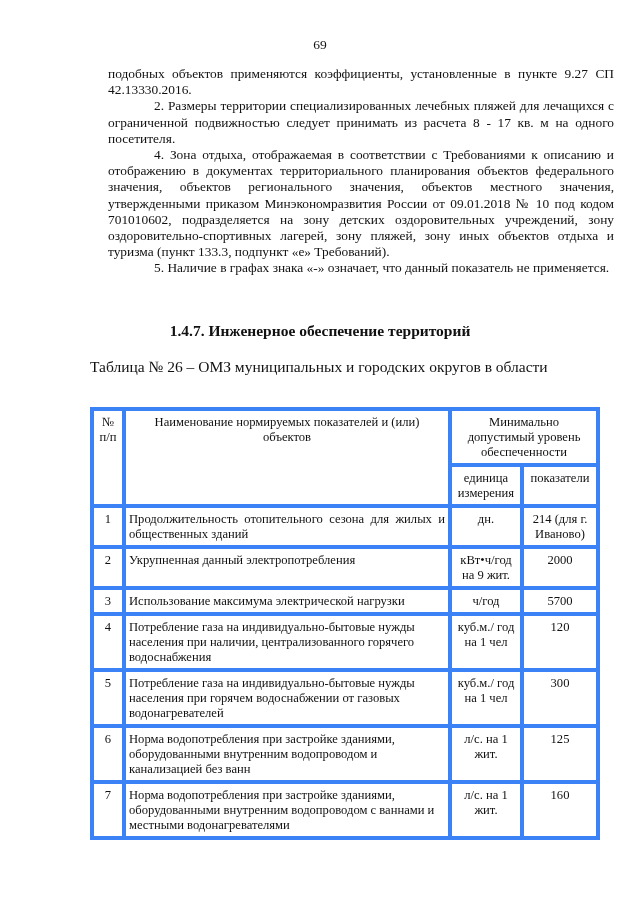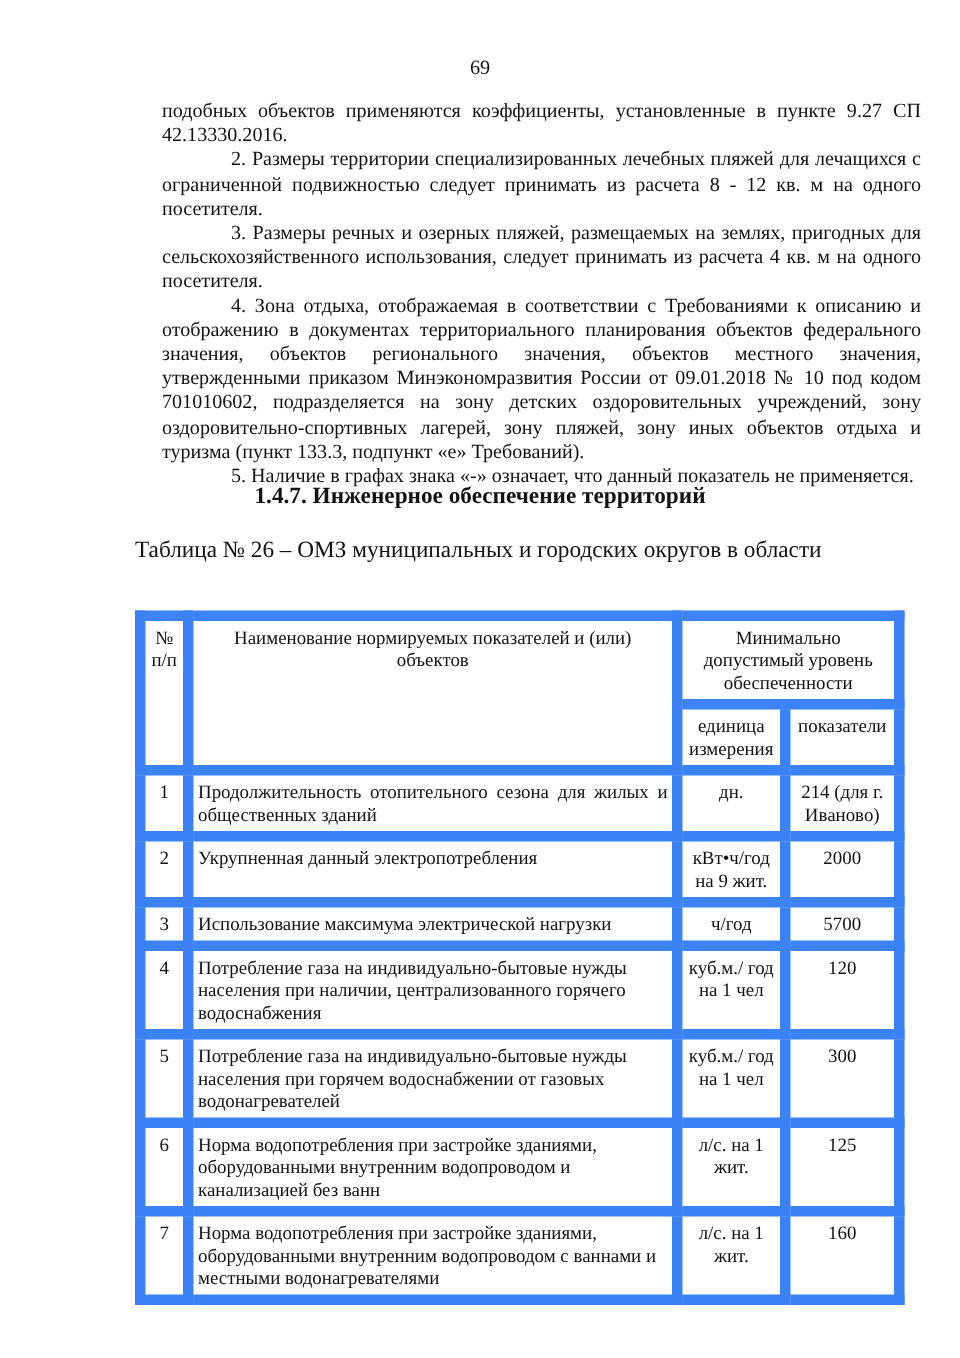--- a/index.html
+++ b/index.html
@@ -25,21 +25,21 @@
     .table-caption {
       position: absolute; left: 90px; width: 506px; top: 358px;
       font-size: 15.5px; line-height: 18.5px;
     }
     table.norms {
       position: absolute; left: 90px; top: 407px; width: 506px;
       border-collapse: collapse; table-layout: fixed;
       font-size: 12.6px; line-height: 15px;
     }
     table.norms td, table.norms th {
-      border: 7px solid #3b82f6; vertical-align: top; font-weight: normal;
+      border: 4px solid #3b82f6; vertical-align: top; font-weight: normal;
       padding: 4px 3px 3px 3px;
     }
     table.norms th { text-align: center; }
     .c-num { width: 26px; text-align: center; }
     .c-name { text-align: justify; }
     .c-unit { width: 66px; text-align: center; }
     .c-val { width: 69px; text-align: center; }
     .h-top { height: 53px; }
     .h-sub { height: 30px; }
     .r1 { height: 37px; }
@@ -51,22 +51,21 @@
     .r7 { height: 52px; }
     .line { display: block; }
   </style>
 </head>
 <body>
 
 <div class="page-number">69</div>
 
 <div class="body-text">
   <p>подобных объектов применяются коэффициенты, установленные в пункте 9.27 СП 42.13330.2016.</p>
-  <p class="indent">2. Размеры территории специализированных лечебных пляжей для лечащихся с ограниченной подвижностью следует принимать из расчета 8 - 12 кв. м на одного посетителя.</p>
-  <p class="indent">3. Размеры речных и озерных пляжей, размещаемых на землях, пригодных для сельскохозяйственного использования, следует принимать из расчета 4 кв. м на одного посетителя.</p>
+  <p class="indent">2. Размеры территории специализированных лечебных пляжей для лечащихся с ограниченной подвижностью следует принимать из расчета 8 - 17 кв. м на одного посетителя.</p>
   <p class="indent">4. Зона отдыха, отображаемая в соответствии с Требованиями к описанию и отображению в документах территориального планирования объектов федерального значения, объектов регионального значения, объектов местного значения, утвержденными приказом Минэкономразвития России от 09.01.2018 № 10 под кодом 701010602, подразделяется на зону детских оздоровительных учреждений, зону оздоровительно-спортивных лагерей, зону пляжей, зону иных объектов отдыха и туризма (пункт 133.3, подпункт «е» Требований).</p>
   <p class="indent">5. Наличие в графах знака «-» означает, что данный показатель не применяется.</p>
 </div>
 
 <div class="section-heading">1.4.7. Инженерное обеспечение территорий</div>
 
 <div class="table-caption">
   <span class="line">Таблица № 26 – ОМЗ муниципальных и городских округов в области</span>
 </div>
 

